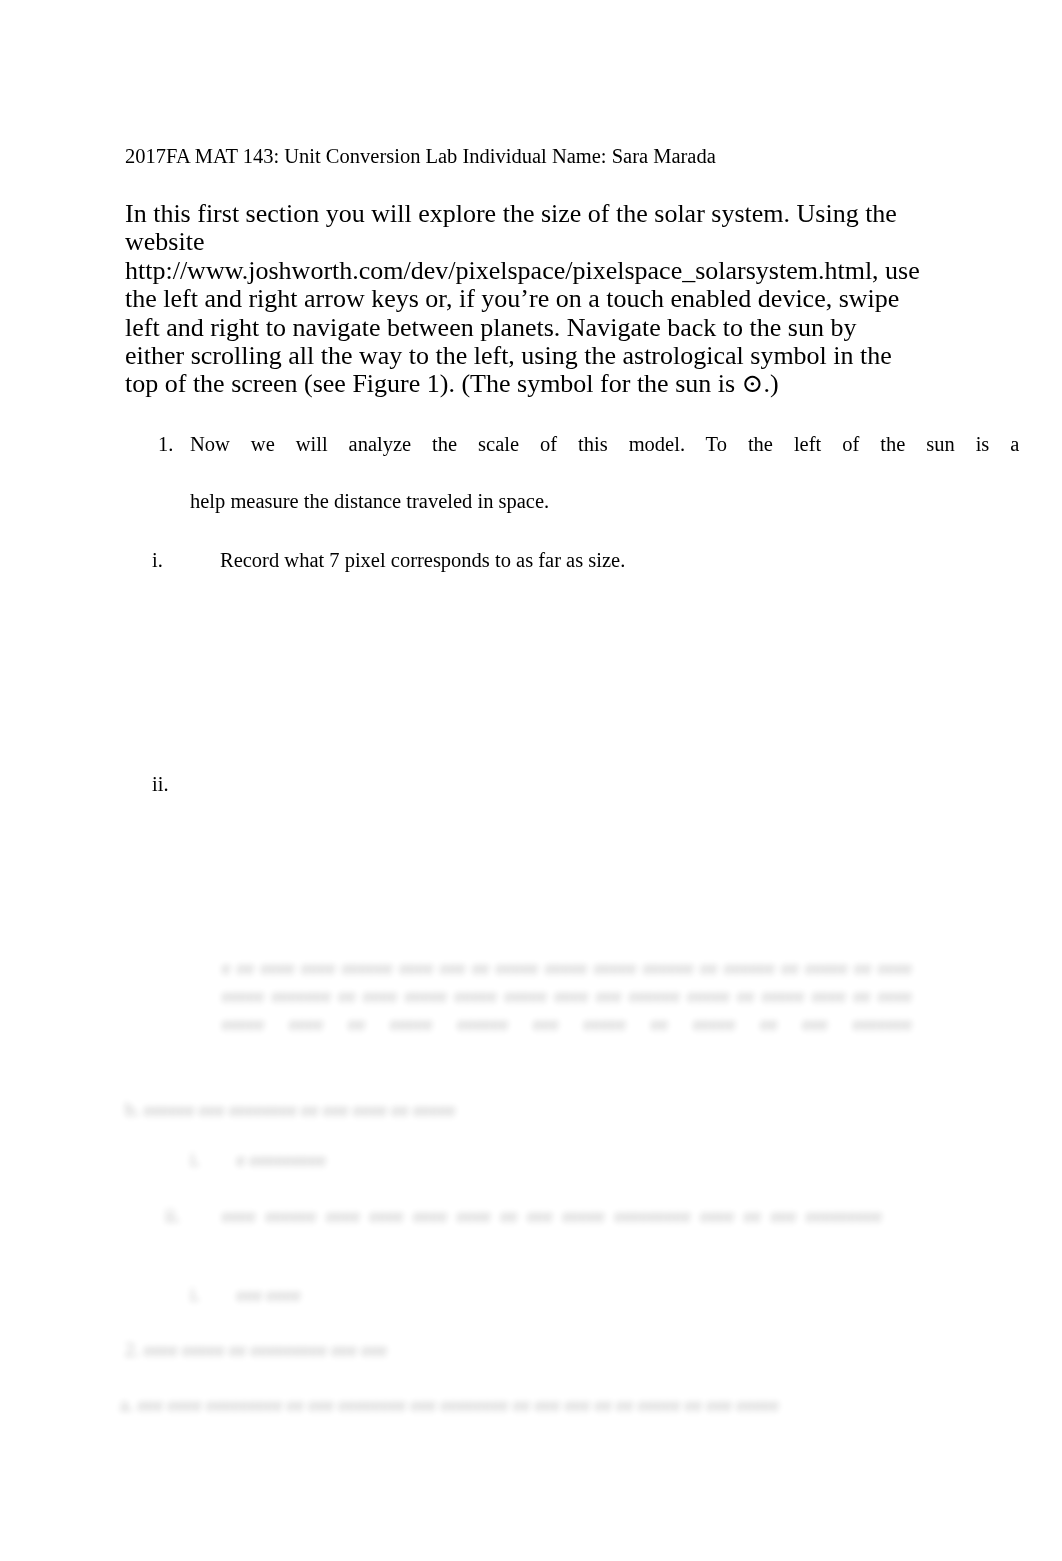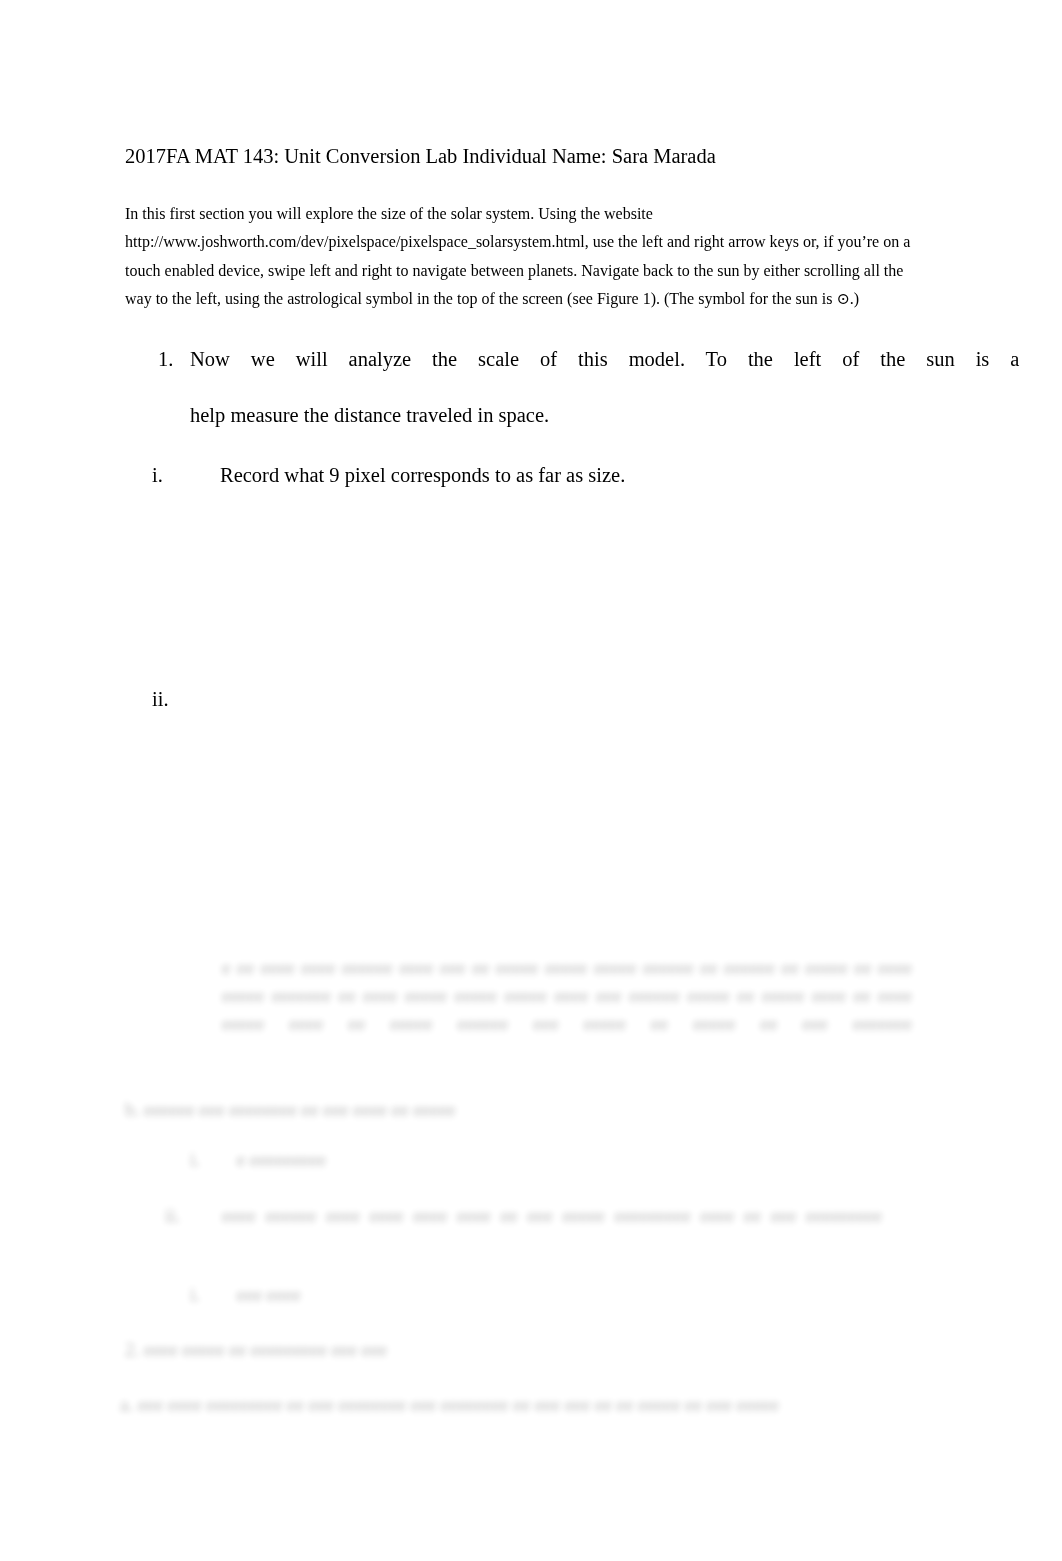--- a/index.html
+++ b/index.html
@@ -33,21 +33,21 @@
     width: 960px;
   }
   .title-line {
     font-size: 20.5px;
     line-height: 26px;
     white-space: nowrap;
   }
   .intro-para {
     margin-top: 31px;
     width: 795px;
-    font-size: 16px;
+    font-size: 26px;
     line-height: 28.4px;
     text-align: left;
   }
   
   .lvl1 {
     margin-top: 31px;
     position: relative;
     padding-left: 65px;
     width: 960px;
     font-size: 20.5px;
@@ -149,21 +149,21 @@
       <p class="intro-para">In this first section you will explore the size of the solar system. Using the website http://www.joshworth.com/dev/pixelspace/pixelspace_solarsystem.html, use the left and right arrow keys or, if you’re on a touch enabled device, swipe left and right to navigate between planets. Navigate back to the sun by either scrolling all the way to the left, using the astrological symbol in the top of the screen (see Figure 1). (The symbol for the sun is ⊙.)</p>
 
       <div class="lvl1">
         <span class="marker">1.</span>
         <span class="just-line">Now we will analyze the scale of this model. To the left of the sun is a scale t</span>
         <span class="l1text">help measure the distance traveled in space.</span>
       </div>
 
       <div class="lvl2" style="margin-top:31px;">
         <span class="marker">i.</span>
-        <span class="l2text">Record what 9 pixel corresponds to as far as size.</span>
+        <span class="l2text">Record what 7 pixel corresponds to as far as size.</span>
       </div>
 
       <div class="gap-answer-a"></div>
 
       <div class="lvl2">
         <span class="marker">ii.</span>
       </div>
 
       <div class="gap-answer-b"></div>
 

